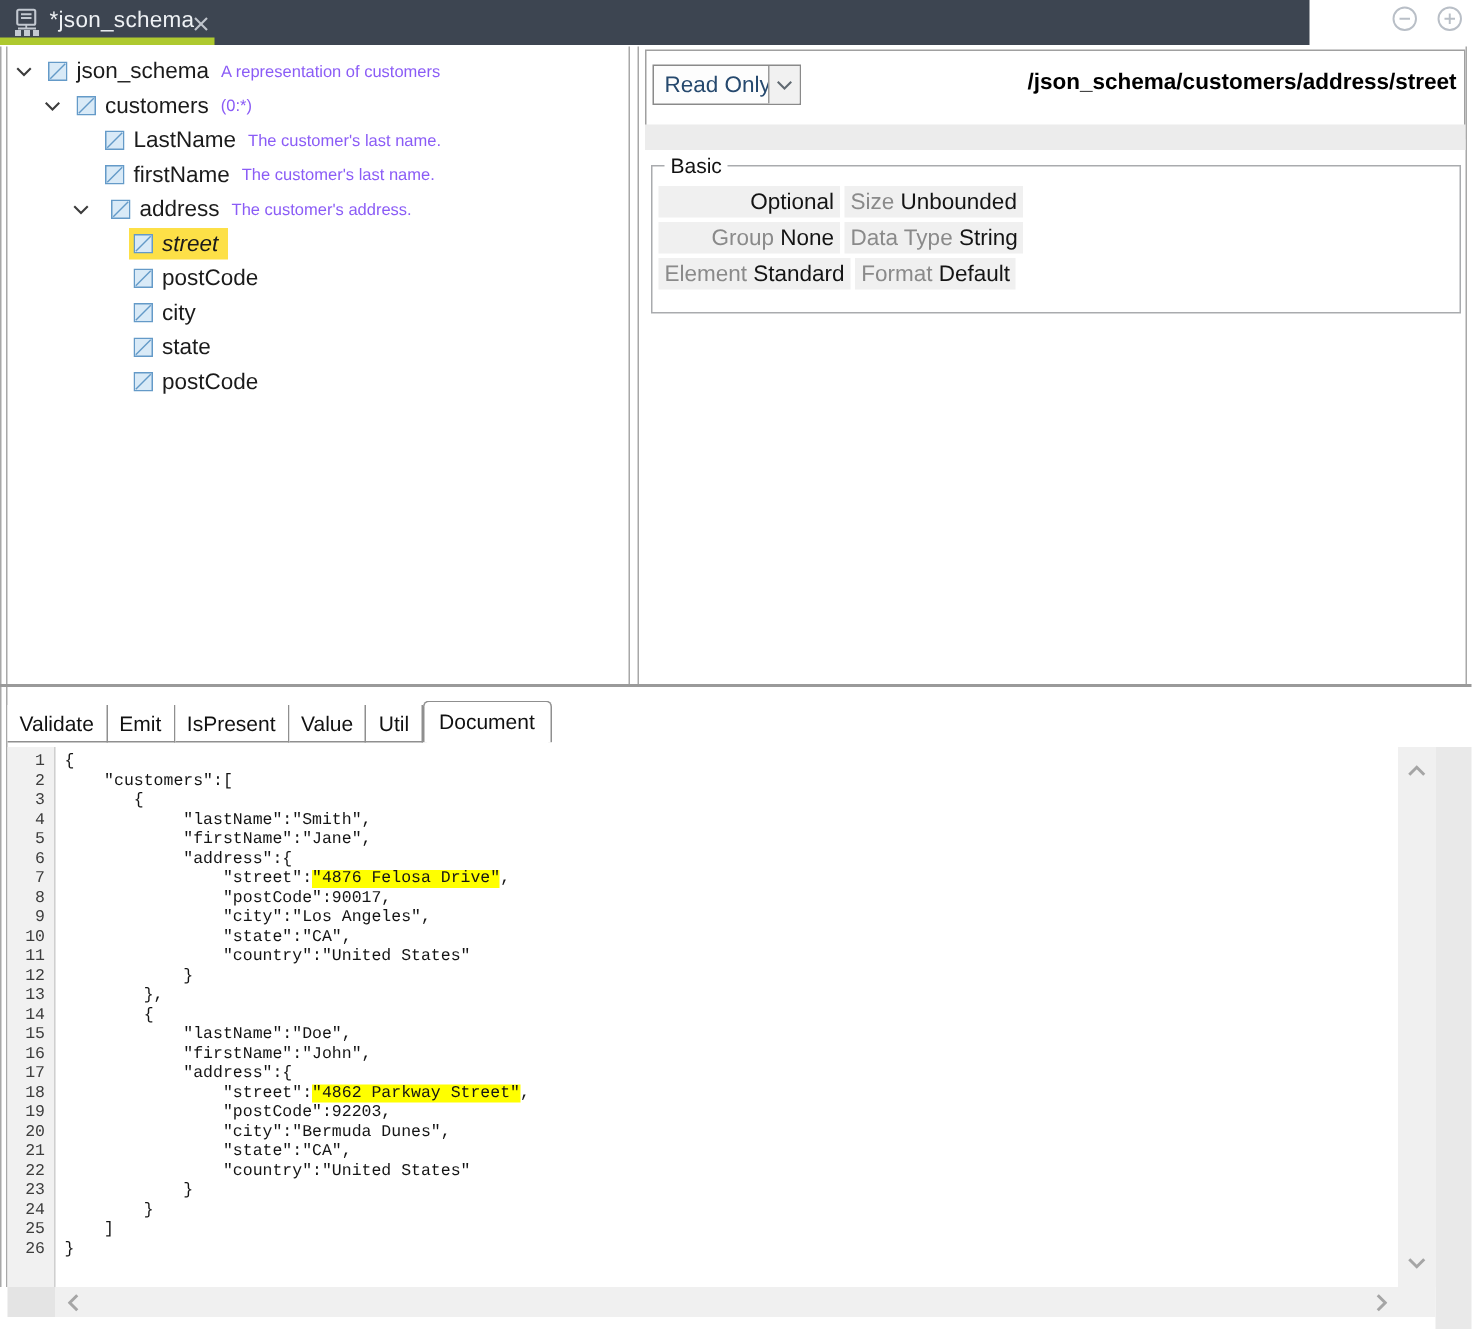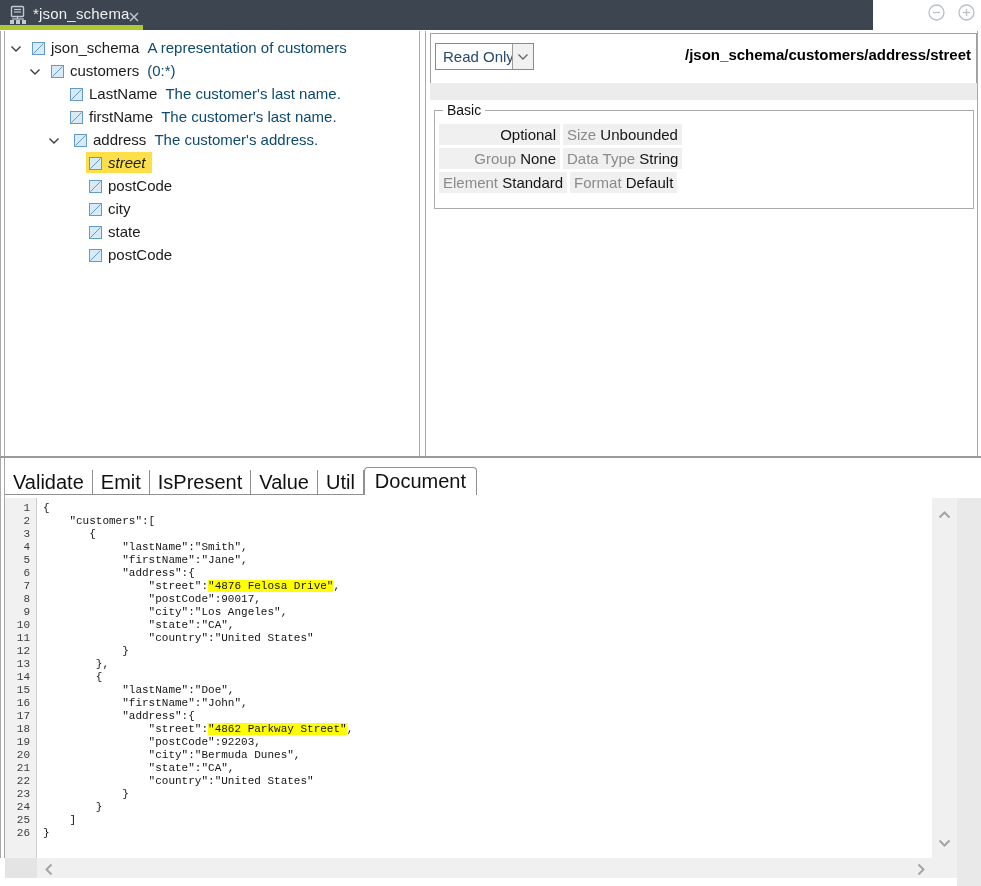--- a/index.html
+++ b/index.html
@@ -30,21 +30,21 @@
   #main .hsep { position:absolute; left:0; top:426px; width:981px; height:2px; background:#9a9a9a; }
 
   
   #tree { position:absolute; left:5px; top:6px; width:412px; }
   .tree-row { position:relative; height:23px; }
   .expander { position:absolute; top:5px; width:12px; height:12px; }
   .pill { position:absolute; top:1px; height:21px; display:inline-flex; align-items:center; padding:0 6px 0 3px; white-space:nowrap; }
   .pill.selected { background:#fde047;font-style:italic; }
   .node-icon { width:13px; height:13px; margin-right:6px; display:inline-block; flex:0 0 13px; }
   .node-label { font-size:15px; color:#1b1b1b; }
-  .node-desc  { font-size:15px; color:#0c4a6e; margin-left:8px; }
+  .node-desc  { font-size:11px; color:#8b5cf6; margin-left:8px; }
 
   
   .prop-topbox { position:absolute; left:430px; top:3px; width:547px; height:60px; border:1px solid #a0a0a0; background:#fff; }
   .combobox { position:absolute; left:4px; top:9px; width:99px; height:27px; border:1px solid #8a8a8a; background:#fdfdfd; }
   .combobox .cb-text { position:absolute; left:7px; top:4px; font-size:15px; color:#26496e; }
   .combobox .cb-arrow { position:absolute; right:0; top:0; width:21px; height:25px; background:#f1f1f1; border-left:1px solid #9b9b9b; }
   .combobox .cb-arrow svg { position:absolute; left:4px; top:9px; }
   .prop-path { position:absolute; right:5px; top:12px; font-size:15px; font-weight:bold; color:#000; }
   .prop-graybar { position:absolute; left:430px; top:53px; width:547px; height:17px; background:#ececec; }
   .groupbox { position:absolute; left:434px; top:80px; width:540px; height:99px; border:1px solid #a9abae; }
@@ -55,21 +55,21 @@
   .chip-col1 { flex:0 0 121px;text-align:right; }
   .chip-label { color:#8a8a8a; }
   .chip-value { color:#141414; }
 
   
   #bottom { position:absolute; left:0; top:458px; width:981px; height:428px; background:#fff; }
   #bottom .vl-a { left:0; top:0; height:400px; }
   #bottom .vl-b { left:4px; top:0; height:400px; }
 
   .tabstrip { position:absolute; left:5px; top:9px; display:flex; align-items:flex-end; }
-  .tab { height:25px; line-height:24px; padding:0 8px; font-size:20px; color:#111; background:#fff;
+  .tab { height:25px; line-height:24px; padding:0 8px; font-size:14px; color:#111; background:#fff;
          border-right:1px solid #8f8f8f; border-bottom:1px solid #8f8f8f; cursor:pointer; }
   .tab.active { height:28px; line-height:27px; border:1px solid #8f8f8f; border-bottom:none;
                 border-radius:4px 4px 0 0; padding:0 10px; }
 
   .gutter { position:absolute; left:5px; top:40px; width:32px; height:360px; background:#f1f1f1;
             border-right:1px solid #cfcfcf; padding-top:4px; }
   .gutter .ln { height:13px; line-height:13px; font-family:"Liberation Mono", monospace; font-size:11px;
                 color:#3d3d3d; text-align:right; padding-right:6px; }
   .code { position:absolute; left:43px; top:40px; padding-top:4px; }
   .code .cl { height:13px; line-height:13px; font-family:"Liberation Mono", monospace; font-size:11px;

